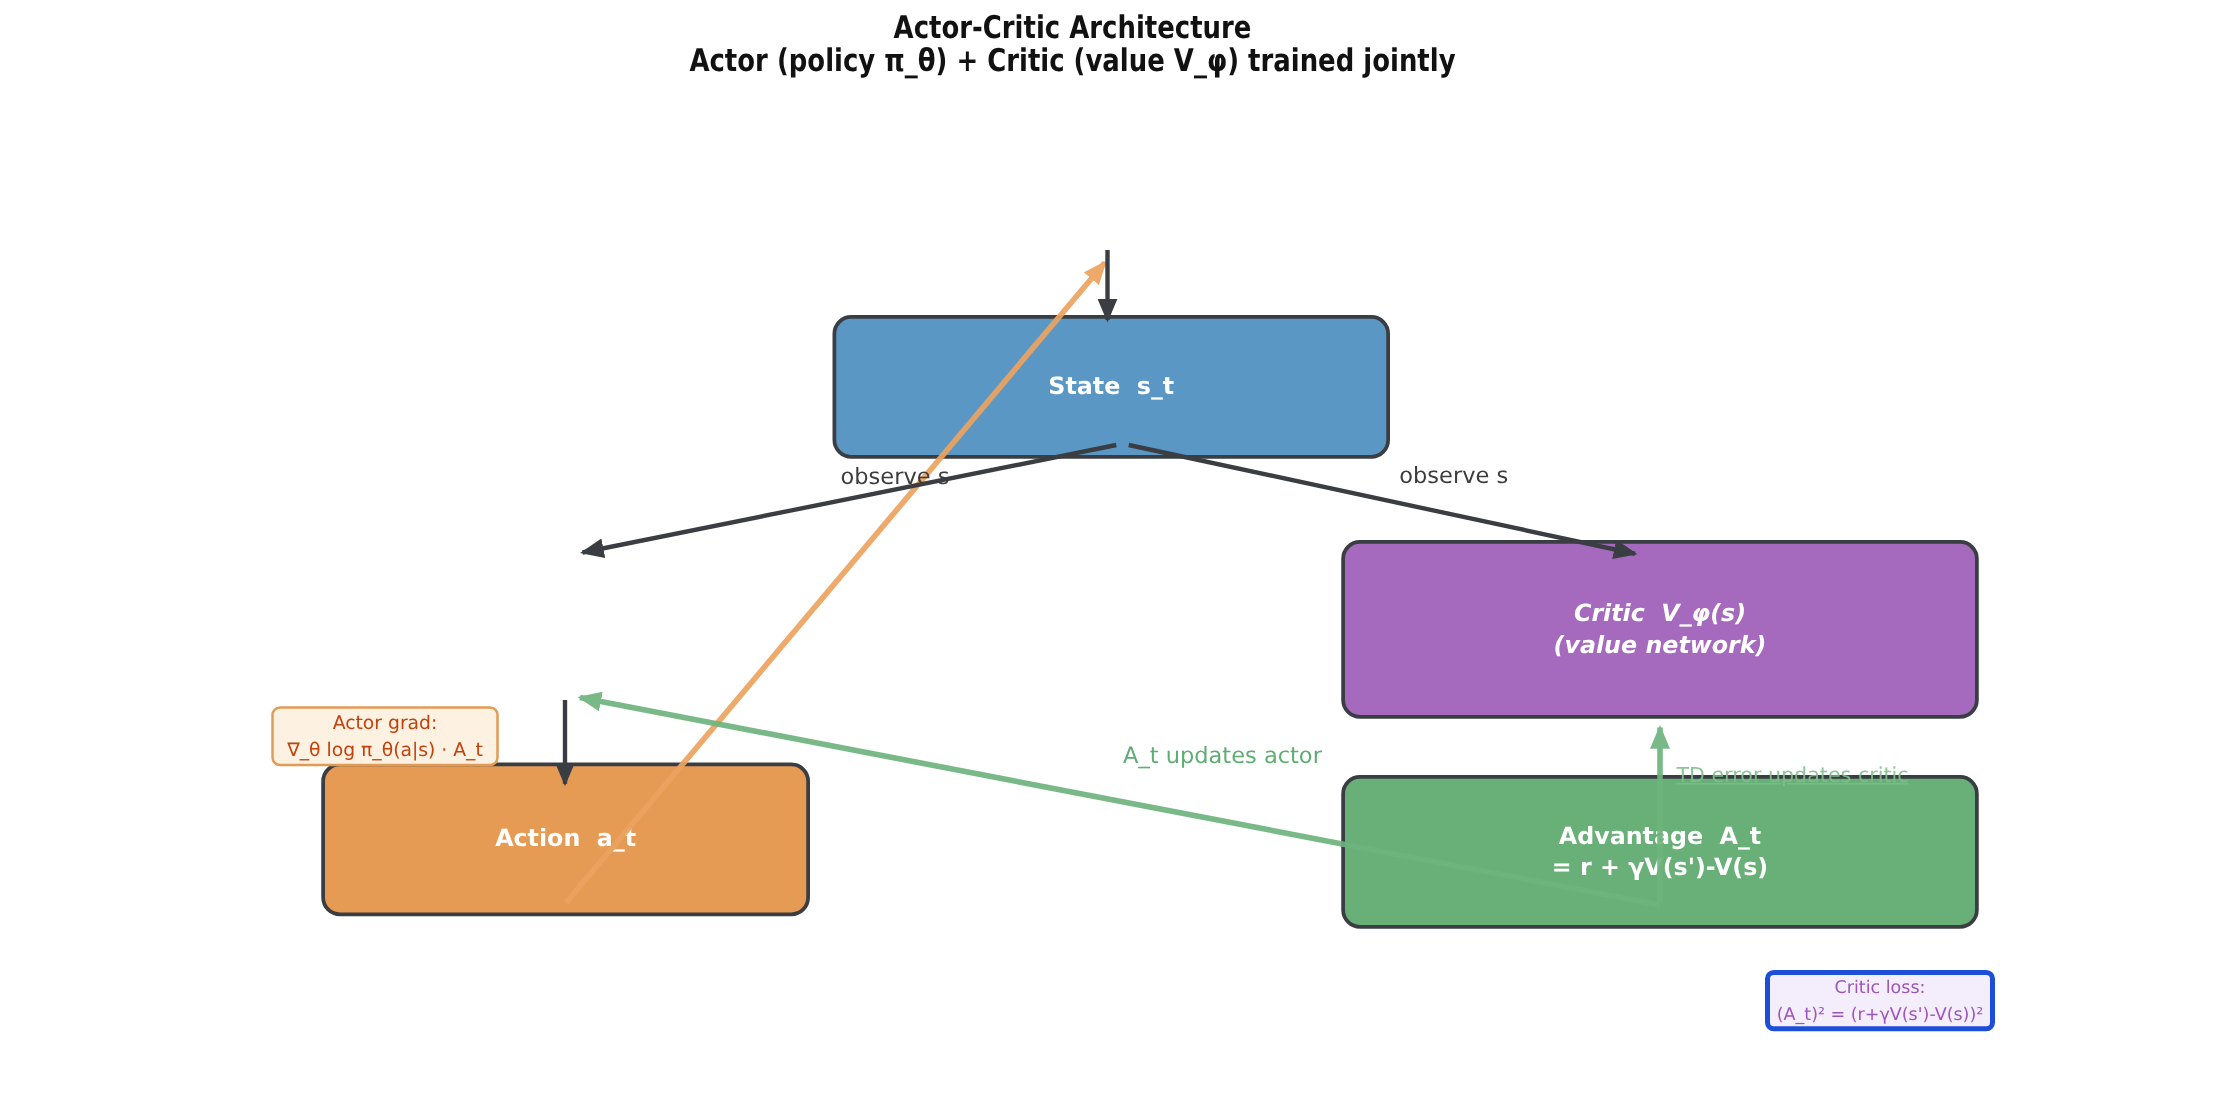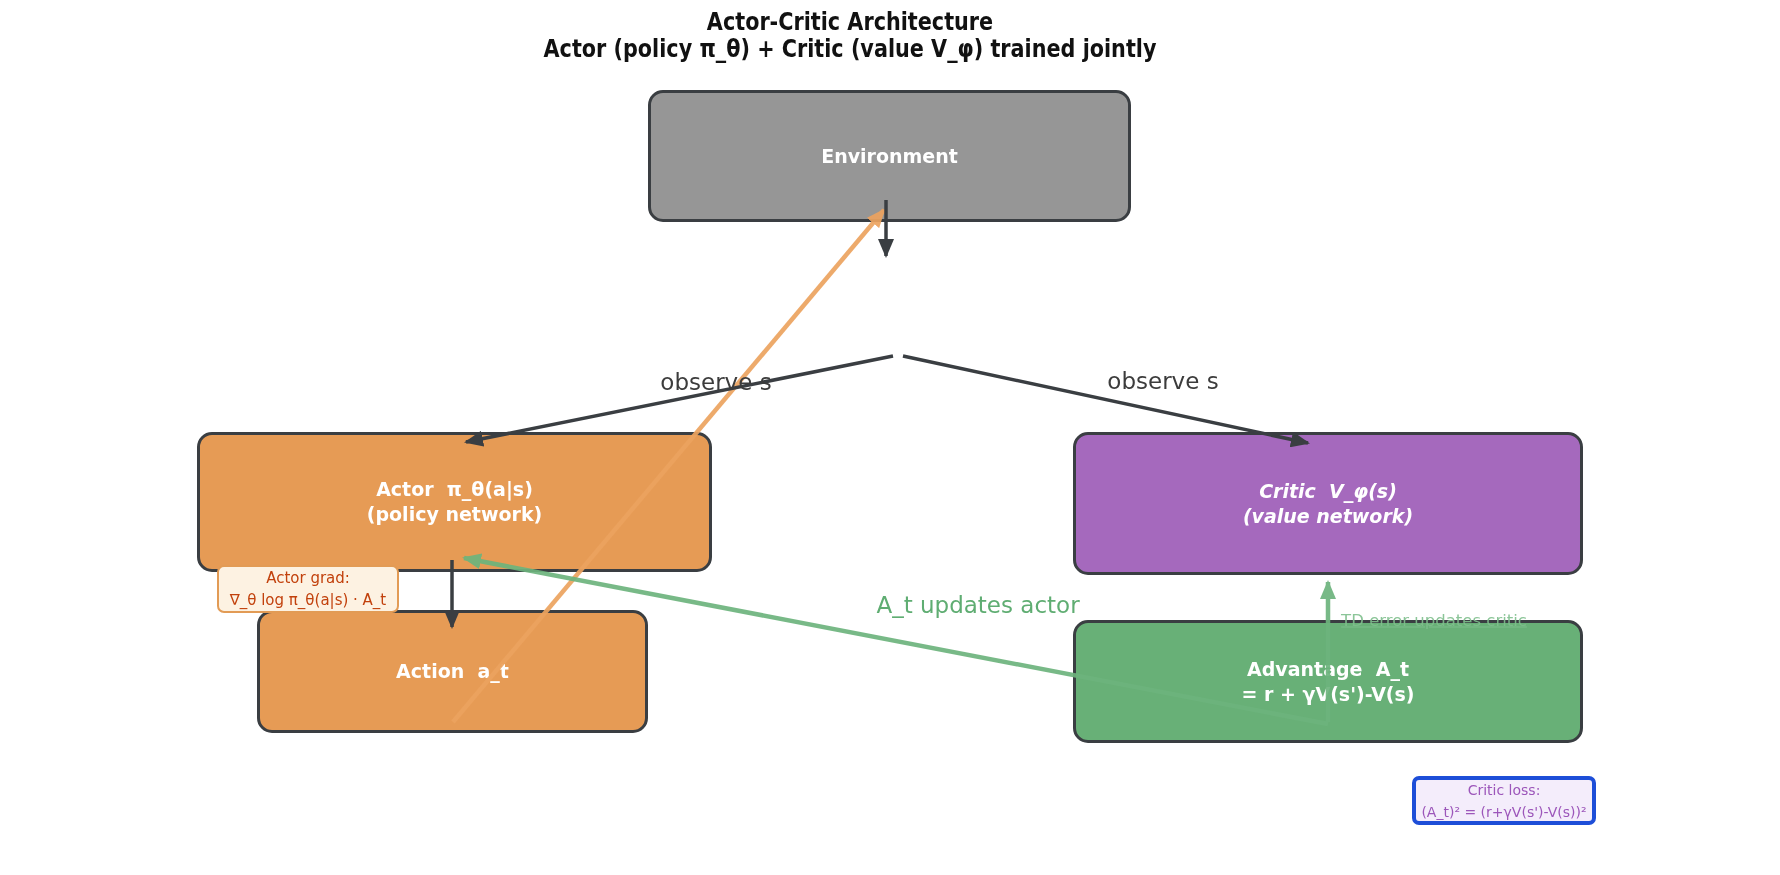--- a/index.html
+++ b/index.html
@@ -3,20 +3,21 @@
 <meta charset="utf-8">
 <style>
   html, body { margin: 0; padding: 0; background: #ffffff; }
   .diagram {
     position: relative;
     width: 1700px;
     height: 875px;
     background: #ffffff;
     font-family: "DejaVu Sans", "Liberation Sans", sans-serif;
     overflow: hidden;
+    padding-left: 16px;
   }
   .title-block { position: absolute; top: 8px; left: 0; width: 100%; text-align: center; }
   .title-line {
     font-weight: bold;
     font-size: 25px;
     line-height: 27px;
     color: #111111;
     transform: scaleX(0.83);
     transform-origin: 50% 50%;
     white-space: pre;
@@ -42,21 +43,21 @@
   .arrow-layer {
     position: absolute;
     left: 0; top: 0;
     width: 1780px; height: 875px;
     z-index: 2;
     pointer-events: none;
   }
   .edge-label {
     position: absolute;
     transform: translate(-50%, -50%);
-    font-size: 23px;
+    font-size: 18px;
     white-space: pre;
     z-index: 3;
   }
   .edge-dark { color: #3c3c3c; }
   .edge-green { color: #5fad72; }
   .edge-green-light { color: #7fbf8d; opacity: 0.9; font-size: 16.5px; text-decoration: underline; }
   .note {
     position: absolute;
     box-sizing: border-box;
     border-radius: 7px;
@@ -94,26 +95,22 @@
 </head>
 <body>
 
 <div class="diagram">
 
   <div class="title-block">
     <div class="title-line">Actor-Critic Architecture</div>
     <div class="title-line">Actor (policy π_θ) + Critic (value V_φ) trained jointly</div>
   </div>
 
-  <div class="node node-environment">
-    <div class="node-label">Environment</div>
-  </div>
-  <div class="node node-actor">
-    <div class="node-label">Actor  π_θ(a|s)
-(policy network)</div>
+  <div class="node node-state">
+    <div class="node-label">State  s_t</div>
   </div>
   <div class="node node-critic">
     <div class="node-label">Critic  V_φ(s)
 (value network)</div>
   </div>
   <div class="node node-action">
     <div class="node-label">Action  a_t</div>
   </div>
   <div class="node node-advantage">
     <div class="node-label">Advantage  A_t

